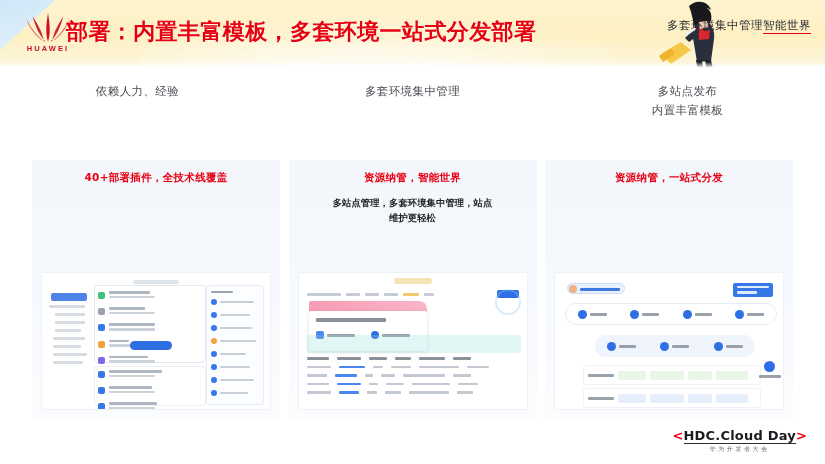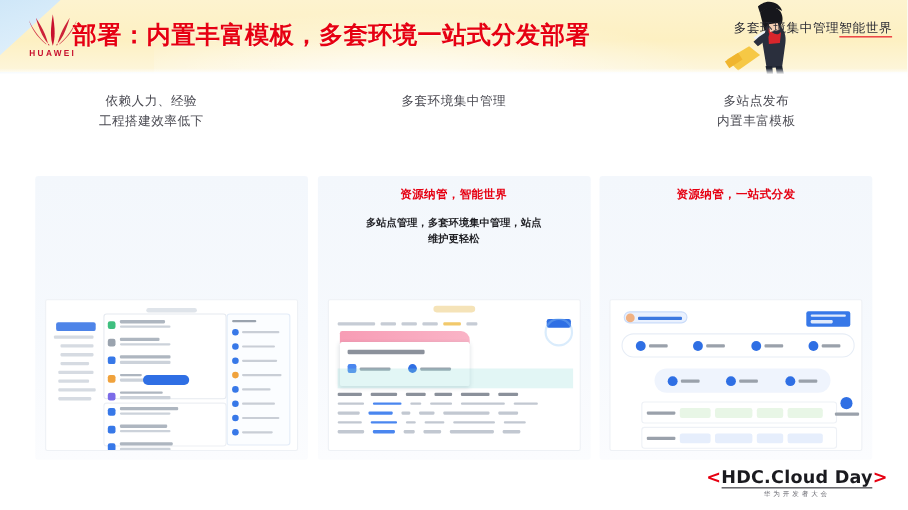--- a/index.html
+++ b/index.html
@@ -194,21 +194,21 @@
   .c3-right { position:absolute; right:8px; top:88px; width:11px; height:11px;
               border-radius:50%; background:#2f6fe4; }
   .c3-right-t { position:absolute; right:2px; top:102px; width:22px; height:3px;
                 background:#9aa1ab; border-radius:1px; }
 
   
   .footer {
     position:absolute; right:18px; bottom:10px; text-align:center;
   }
   .footer-main {
-    font-size:16px; font-weight:700; color:#1a1a1f; letter-spacing:.2px;
+    font-size:13px; font-weight:700; color:#1a1a1f; letter-spacing:.2px;
     font-family:"DejaVu Sans","Liberation Sans",sans-serif; white-space:nowrap;
   }
   .footer-main .br { color:#e60012; font-weight:700; }
   .footer-main .uline { border-bottom:1.3px solid #2b2b33; }
   .footer-sub {
     margin-top:2px; font-size:6px; color:#6b6b73; letter-spacing:2.6px;
     font-family:"DejaVu Sans","Liberation Sans",sans-serif; white-space:nowrap;
   }
 </style>
 </head>
@@ -254,34 +254,34 @@
 
   <div class="tagline">
     <span>多套环境集中管理</span><span class="ul">智能世界</span>
   </div>
   <div class="hdr-white-bottom"></div>
 </div>
 
 <div class="problems">
   <div class="prob">
     <span>依赖人力、经验</span>
-    <span>工程搭建效率低下</span>
   </div>
   <div class="prob">
     <span>多套环境集中管理</span>
   </div>
   <div class="prob">
     <span>多站点发布</span>
     <span>内置丰富模板</span>
   </div>
 </div>
 
 <div class="cards">
 
   <div class="card">
+    <div class="card-title">40+部署插件，全技术线覆盖</div>
     <div class="shot bl">
       <div class="c1-head"></div>
       <div class="c1-left">
         <div class="c1-sel"></div>
         <div class="c1-tree-item" style="margin-top:12px;width:36px"></div>
         <div class="c1-tree-item" style="width:30px;margin-left:6px"></div>
         <div class="c1-tree-item" style="width:30px;margin-left:6px"></div>
         <div class="c1-tree-item" style="width:26px;margin-left:6px"></div>
         <div class="c1-tree-item" style="width:32px;margin-left:4px"></div>
         <div class="c1-tree-item" style="width:28px;margin-left:4px"></div>

